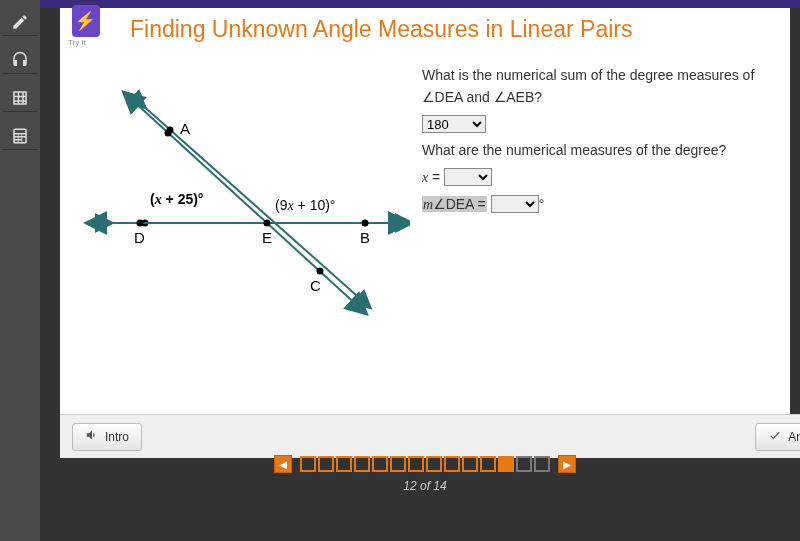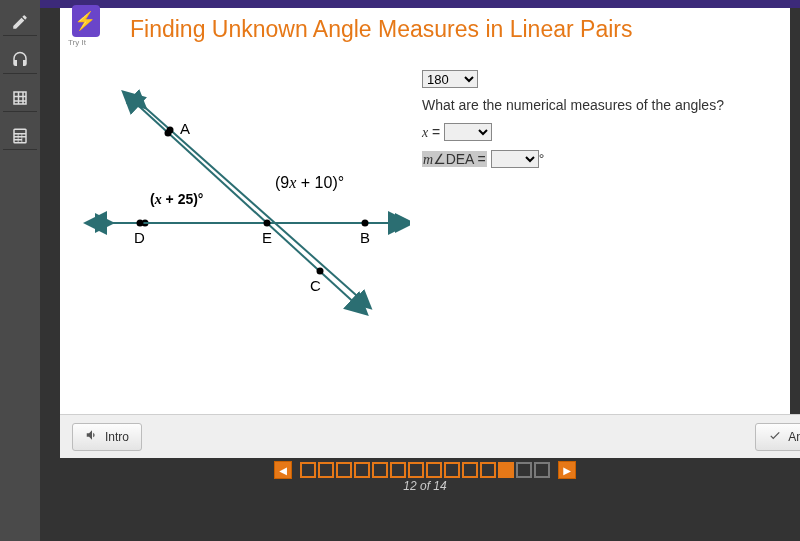--- a/index.html
+++ b/index.html
@@ -88,21 +88,21 @@
     font-size: 14px;
     color: #333;
     line-height: 1.6;
   }
   .question-panel select {
     border: 1px solid #888;
     background: #efefef;
     font-size: 13px;
     height: 18px;
   }
-  .sel-sum { width: 56px; }
+  .sel-sum { width: 64px; }
   .sel-small { width: 48px; }
   .highlighted { background: #c8c8c8; padding: 0 1px; margin-top: 48px; }
   .mrow { margin-top: 4px; }
   .bottom-bar {
     position: absolute;
     left: 0; bottom: 0;
     width: 784px;
     height: 44px;
     border-top: 1px solid #cfcfcf;
     background: #efefef;
@@ -153,21 +153,21 @@
   .nav-box.current { background: #e67817; }
   .nav-box-empty {
     width: 16px; height: 16px;
     border: 2px solid #7a7a7a;
     background: transparent;
   }
   .page-indicator {
     color: #ccc;
     font-style: italic;
     font-size: 12px;
-    margin-top: 0;
+    margin-top: 6px;
   }
   .italic { font-style: italic; font-family: "Times New Roman", serif; }
 </style>
 </head>
 <body>
 
 <div class="left-toolbar">
   <div class="tool-btn">
     <svg width="18" height="18" viewBox="0 0 24 24">
         <path fill="#ddd" d="M3 17.25V21h3.75l11-11-3.75-3.75L3 17.25zM20.7 7.05a1 1 0 0 0 0-1.41l-2.34-2.34a1 1 0 0 0-1.41 0l-1.83 1.83 3.75 3.75 1.83-1.83z"></path>
@@ -266,32 +266,33 @@
         <text x="110" y="66" font-size="15">A</text>
         <text x="64" y="175" font-size="15">D</text>
         <text x="192" y="175" font-size="15">E</text>
         <text x="290" y="175" font-size="15">B</text>
         <text x="240" y="223" font-size="15">C</text>
       </svg>
 
       <div style="position:absolute; left:90px; top:133px; font-size:14px;font-weight:bold;">
         (<span class="italic">x</span> + 25)°
       </div>
-      <div style="position:absolute; left:215px; top:116px; font-size:16px;">
+      <div style="position:absolute; left:215px; top:139px; font-size:14px;">
         (9<span class="italic">x</span> + 10)°
       </div>
     </div>
 
     <div class="question-panel">
+      <div>What is the numerical sum of the degree measures of ∠DEA and ∠AEB?</div>
       <div class="mrow">
         <select class="sel-sum">
           <option>180</option>
         </select>
       </div>
-      <div class="mrow">What are the numerical measures of the angles?</div>
+      <div class="mrow">What are the numerical measures of the degree?</div>
       <div class="mrow">
         <span class="italic">x</span> =
         <select class="sel-small"><option></option></select>
       </div>
       <div class="mrow">
         <span class="highlighted"><span class="italic">m</span>∠DEA =</span>
         <select class="sel-small"><option></option></select><span>°</span>
       </div>
     </div>
   </div>

